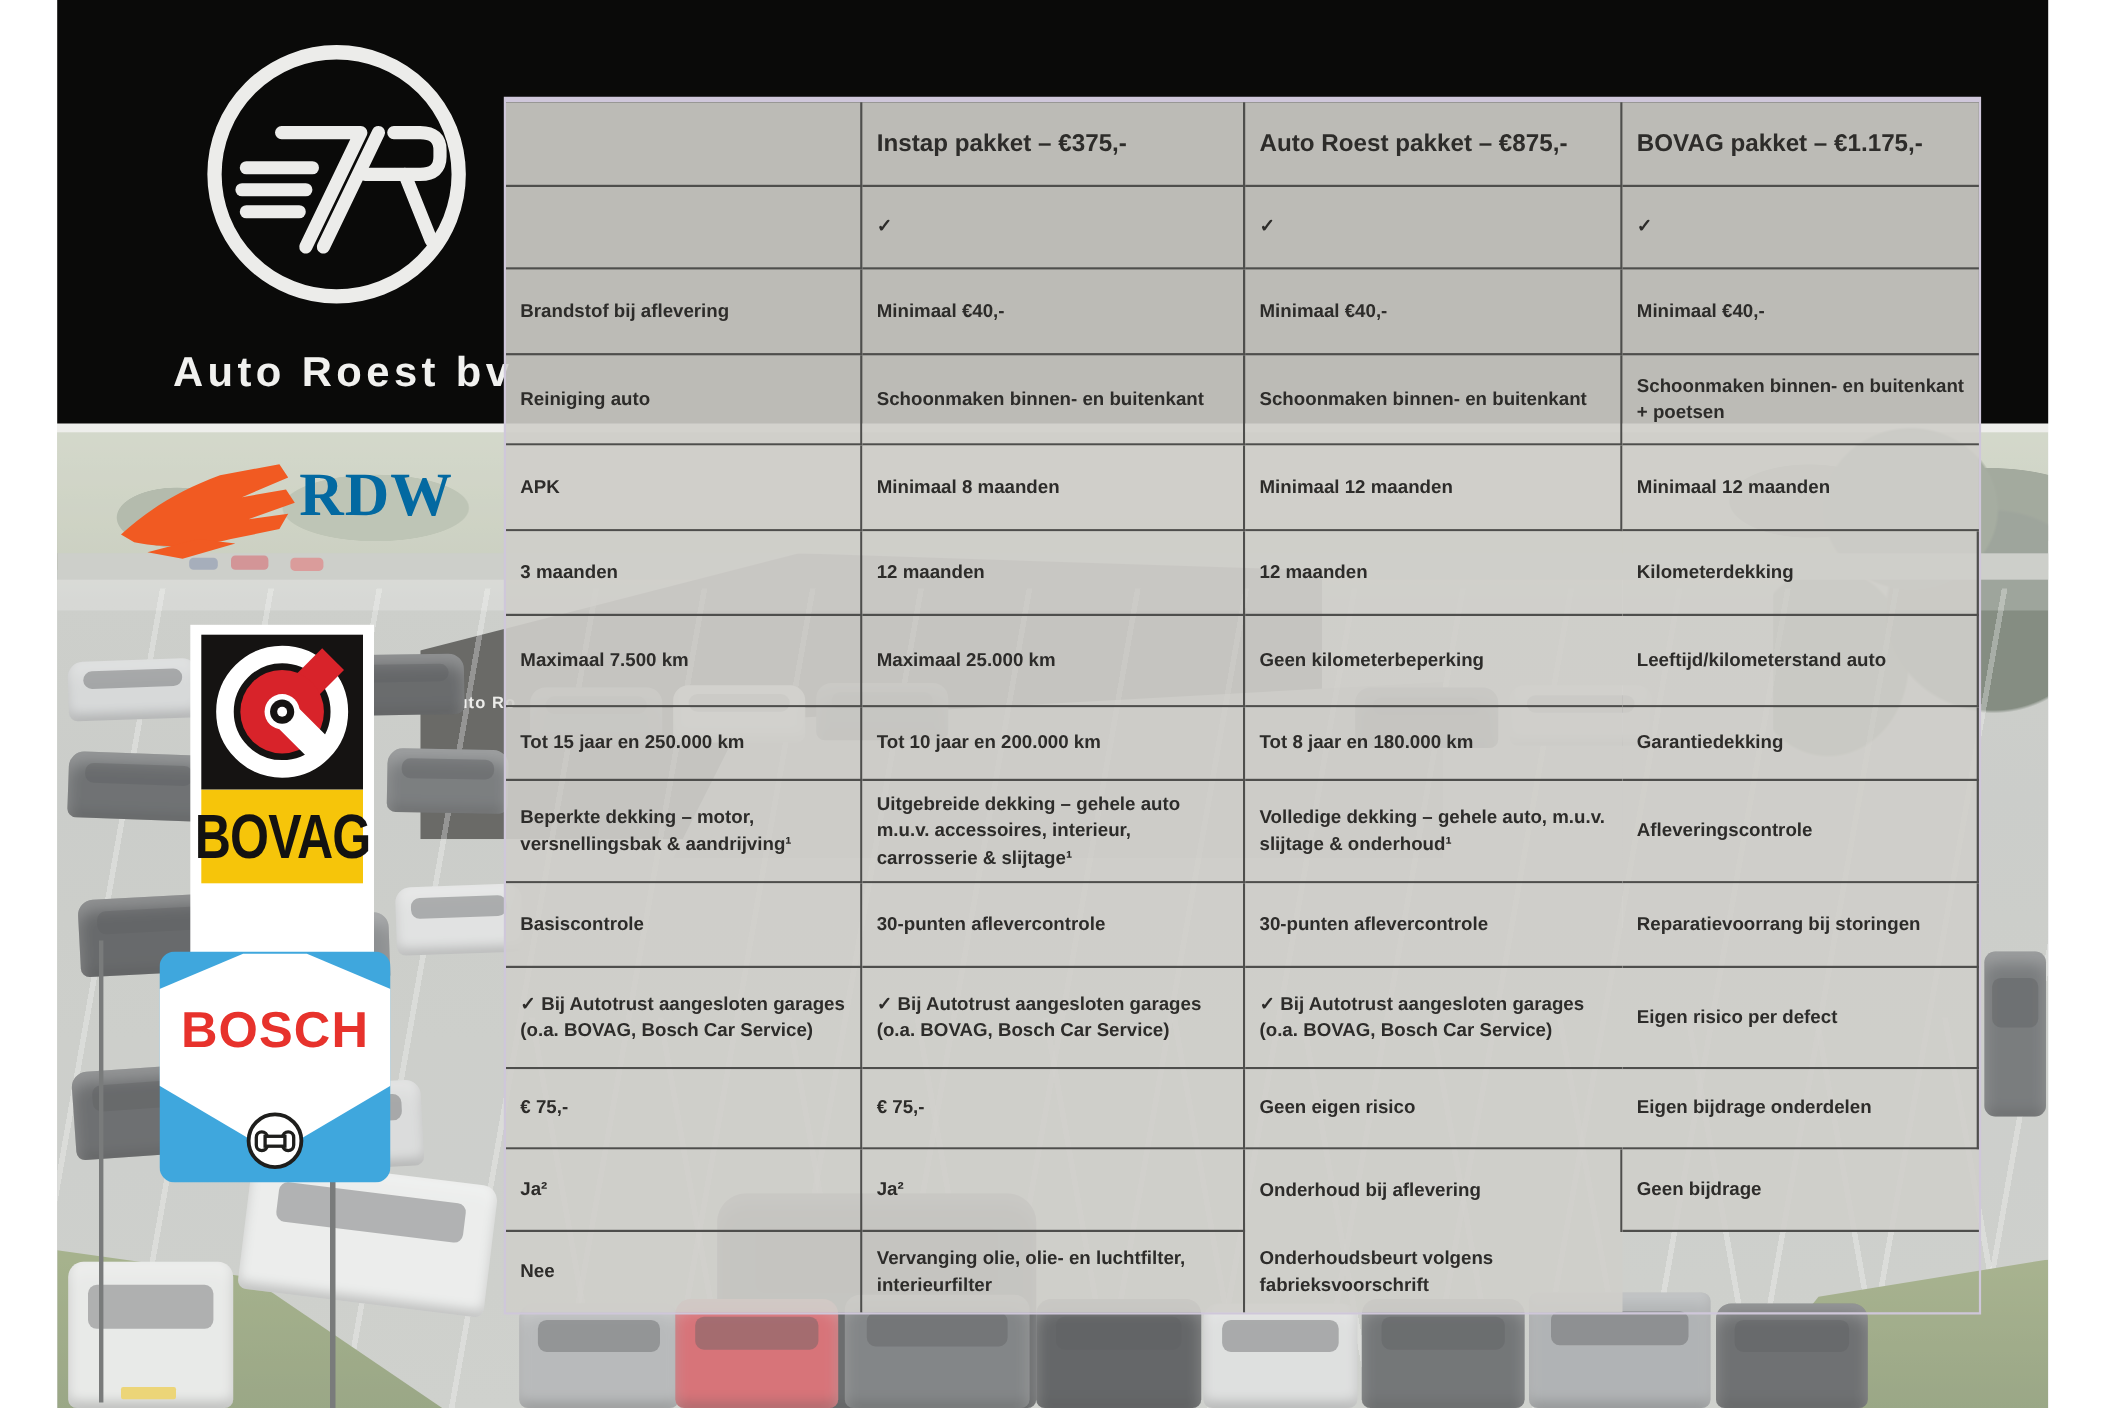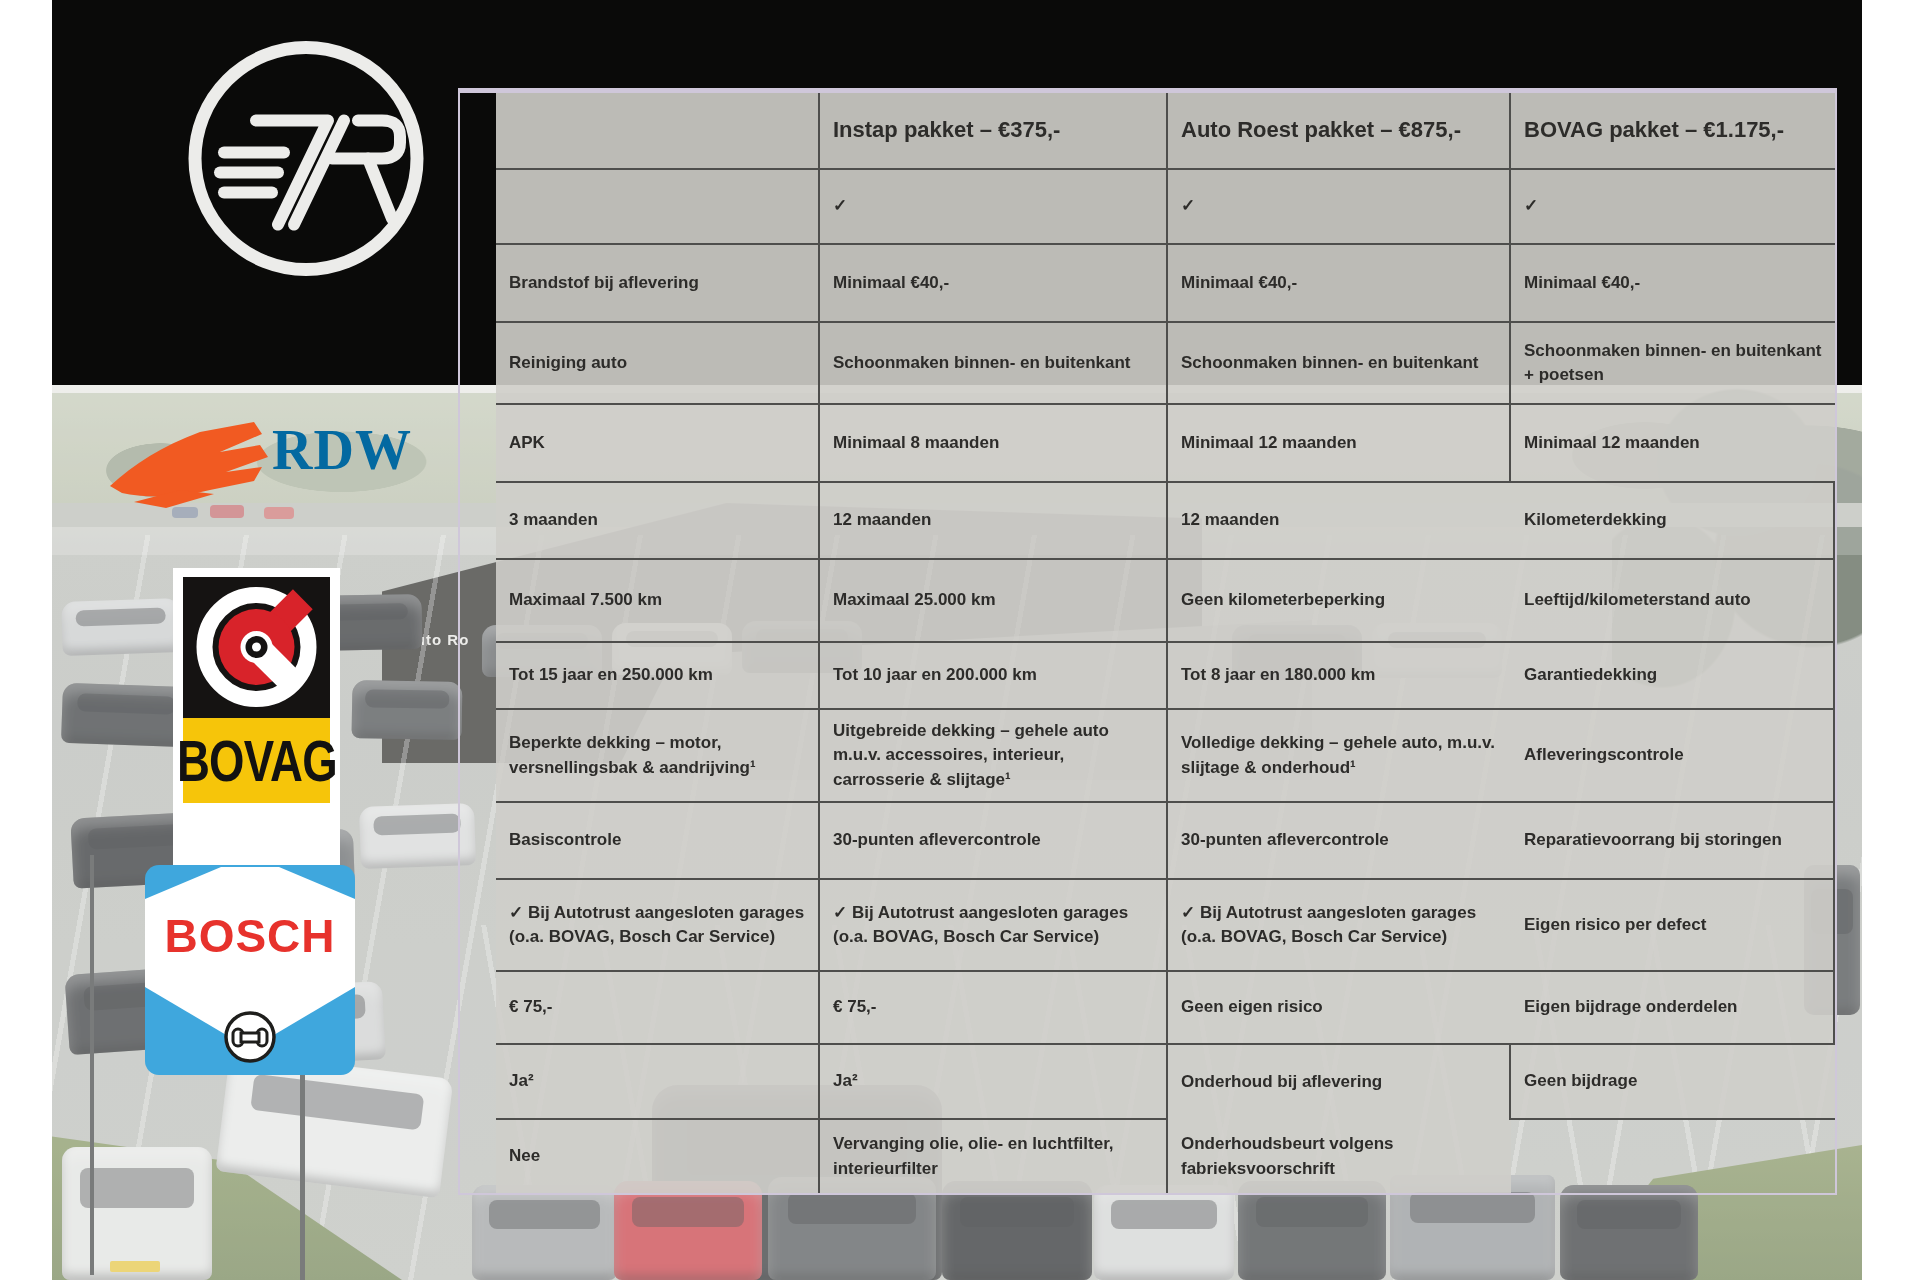--- a/index.html
+++ b/index.html
@@ -147,20 +147,21 @@
           <path d="M52 120 H112"></path>
           <path d="M48 140 H106"></path>
           <path d="M52 160 H100"></path>
           <path d="M84 88 H156 L106 192"></path>
           <path d="M172 88 L122 192"></path>
           <path d="M186 88 H210 Q228 88 228 104 V110 Q228 126 210 126 H160"></path>
           <path d="M196 126 L220 186"></path>
         </g>
       </svg>
     </div>
+    <div class="ar-name">Auto Roest bv</div>
   </div>
 
   <div class="rdw">
     <div class="rdw-wing">
       <svg width="175" height="92" viewBox="0 0 175 92">
         <path fill="#f15a22" d="M6 66 C30 44 58 26 96 12 L150 2 L158 14 L116 32 L156 25 L164 37 L122 52 L158 47 L150 61 L106 70 C74 78 40 78 18 73 Z"></path>
         <path fill="#f15a22" d="M30 82 L76 70 L110 74 L62 88 Z"></path>
       </svg>
     </div>
     <div class="rdw-text">RDW</div>
@@ -196,21 +197,21 @@
         <g fill="#ffffff" stroke="#1e1e1c" stroke-width="3">
           <rect x="88" y="164" width="10" height="17" rx="5"></rect>
           <rect x="112" y="164" width="10" height="17" rx="5"></rect>
           <rect x="96" y="168" width="18" height="9"></rect>
         </g>
       </g>
     </svg>
     <div class="bosch-b">BOSCH</div>
   </div>
 
-  <div class="pkg-table" id="pkg-table" style="grid-template-columns: 324px 348px 343px 324px; grid-template-rows: 77px 75px 78px 82px 78px 77px 83px 67px 93px 77px 92px 73px 75px 73px; padding-left: 36px;">
+  <div class="pkg-table" id="pkg-table" style="grid-template-columns: 324px 348px 343px 324px; grid-template-rows: 77px 75px 78px 82px 78px 77px 83px 67px 93px 77px 92px 73px 75px 73px;">
       <div class="tcell hcell lcell"></div>
       <div class="tcell hcell">Instap pakket – €375,-</div>
       <div class="tcell hcell">Auto Roest pakket – €875,-</div>
       <div class="tcell hcell c3">BOVAG pakket – €1.175,-</div>
       <div class="tcell lcell"></div>
       <div class="tcell dcell">✓</div>
       <div class="tcell dcell">✓</div>
       <div class="tcell dcell c3">✓</div>
       <div class="tcell lcell">Brandstof bij aflevering</div>
       <div class="tcell dcell">Minimaal €40,-</div>

